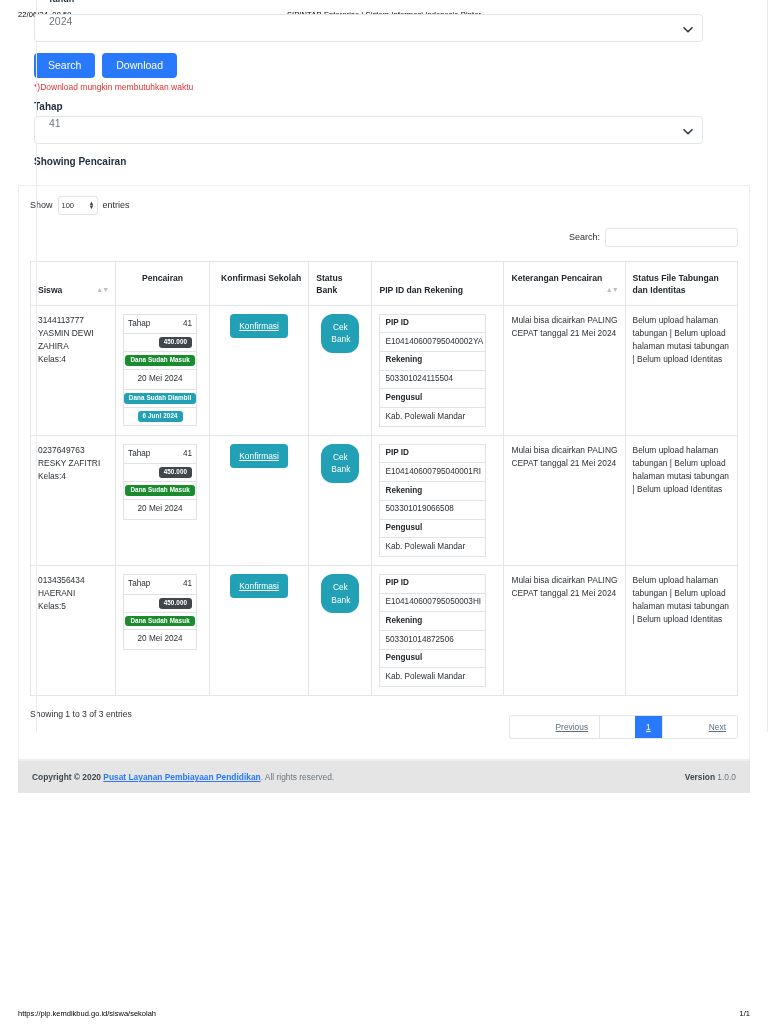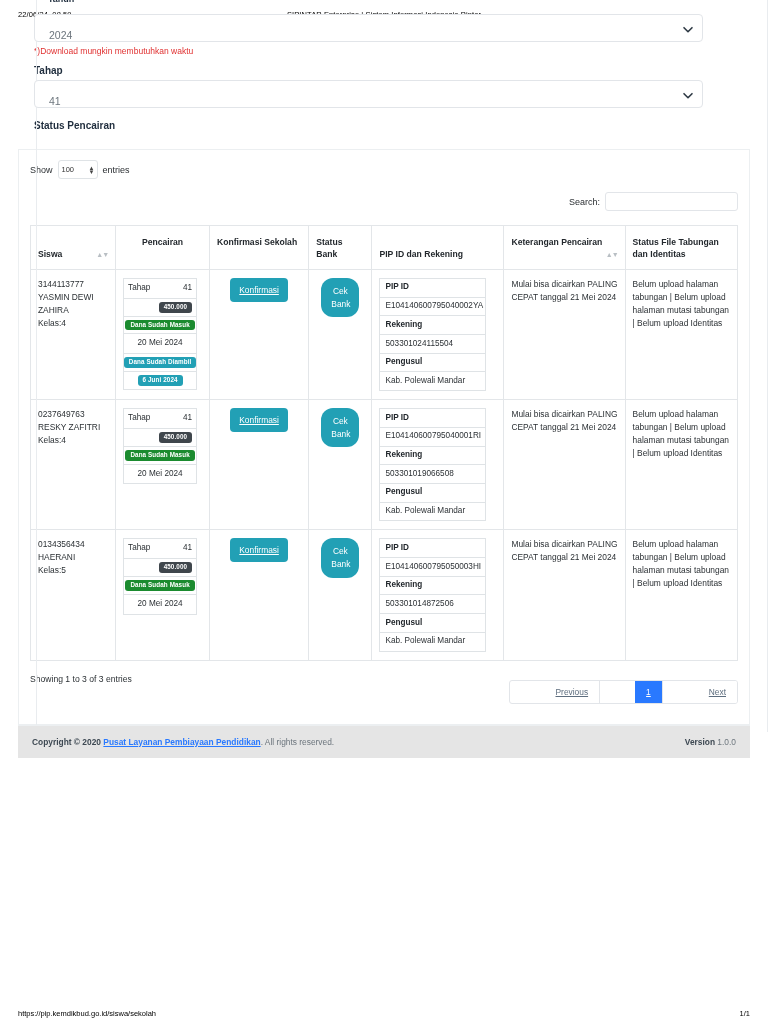--- a/index.html
+++ b/index.html
@@ -45,21 +45,21 @@
     display: block;
     font-size: 10px; font-weight: bold; color: #1f2d3d;
     margin: 0 0 4px 0;
   }
   .select-box {
     position: relative;
     width: 669px; height: 28px;
     border: 1px solid #e2e5e9;
     border-radius: 4px;
     background: #fff;
-    display: flex; align-items: flex-end;
+    display: flex; align-items: flex-start;
     padding-left: 14px;
     font-size: 10.5px; color: #6c757d;
   }
   .select-box .chev {
     position: absolute; right: 11px; top: 50%;
     transform: translateY(-50%);
     width: 9px; height: 9px;
   }
   .select-box .chev svg { display: block; }
 
@@ -244,34 +244,38 @@
 
       <div class="select-box" style="margin-top:-4px;">
         <span>2024</span>
         <span class="chev">
           <svg viewBox="0 0 12 12" width="12" height="12">
               <path d="M2 4.2 L6 8.2 L10 4.2" stroke="#2f3a45" stroke-width="1.6" fill="none" stroke-linecap="round" stroke-linejoin="round"></path>
             </svg>
         </span>
       </div>
 
+      <div class="btn-row">
+        <button class="btn btn-primary">Search</button>
+        <button class="btn btn-primary">Download</button>
+      </div>
 
       <div class="note-red">*)Download mungkin membutuhkan waktu</div>
 
       <label class="fld-label" style="margin-top:9px;">Tahap</label>
       <div class="select-box">
         <span>41</span>
         <span class="chev">
           <svg viewBox="0 0 12 12" width="12" height="12">
               <path d="M2 4.2 L6 8.2 L10 4.2" stroke="#2f3a45" stroke-width="1.6" fill="none" stroke-linecap="round" stroke-linejoin="round"></path>
             </svg>
         </span>
       </div>
 
-      <label class="fld-label" style="margin-top:12px;">Status Pencairan</label>
+      <label class="fld-label" style="margin-top:12px;">Showing Pencairan</label>
     </div>
 
     <div class="table-card" style="margin-top:18px;">
 
       <div class="dt-top">
         <div class="dt-length">
           <span>Show</span>
           <span class="spin-select">
             <span>100</span>
             <span class="spin-arrows">
@@ -300,21 +304,21 @@
         </colgroup>
         <thead>
           <tr>
             <th>
               <span>Siswa</span>
               <span class="sort-ic">▲▼</span>
             </th>
             <th class="ctr" style="text-align:center;vertical-align:top;padding-top:10px;">
               <span>Pencairan</span>
             </th>
-            <th class="ctr" style="text-align:left;vertical-align:top;padding-top:10px;">
+            <th class="ctr" style="text-align:right;vertical-align:top;padding-top:10px;">
               <span>Konfirmasi Sekolah</span>
             </th>
             <th style="vertical-align:top;padding-top:10px;">
               <span>Status Bank</span>
             </th>
             <th>
               <span>PIP ID dan Rekening</span>
             </th>
             <th style="vertical-align:top;padding-top:10px;">
               <span>Keterangan Pencairan</span>

